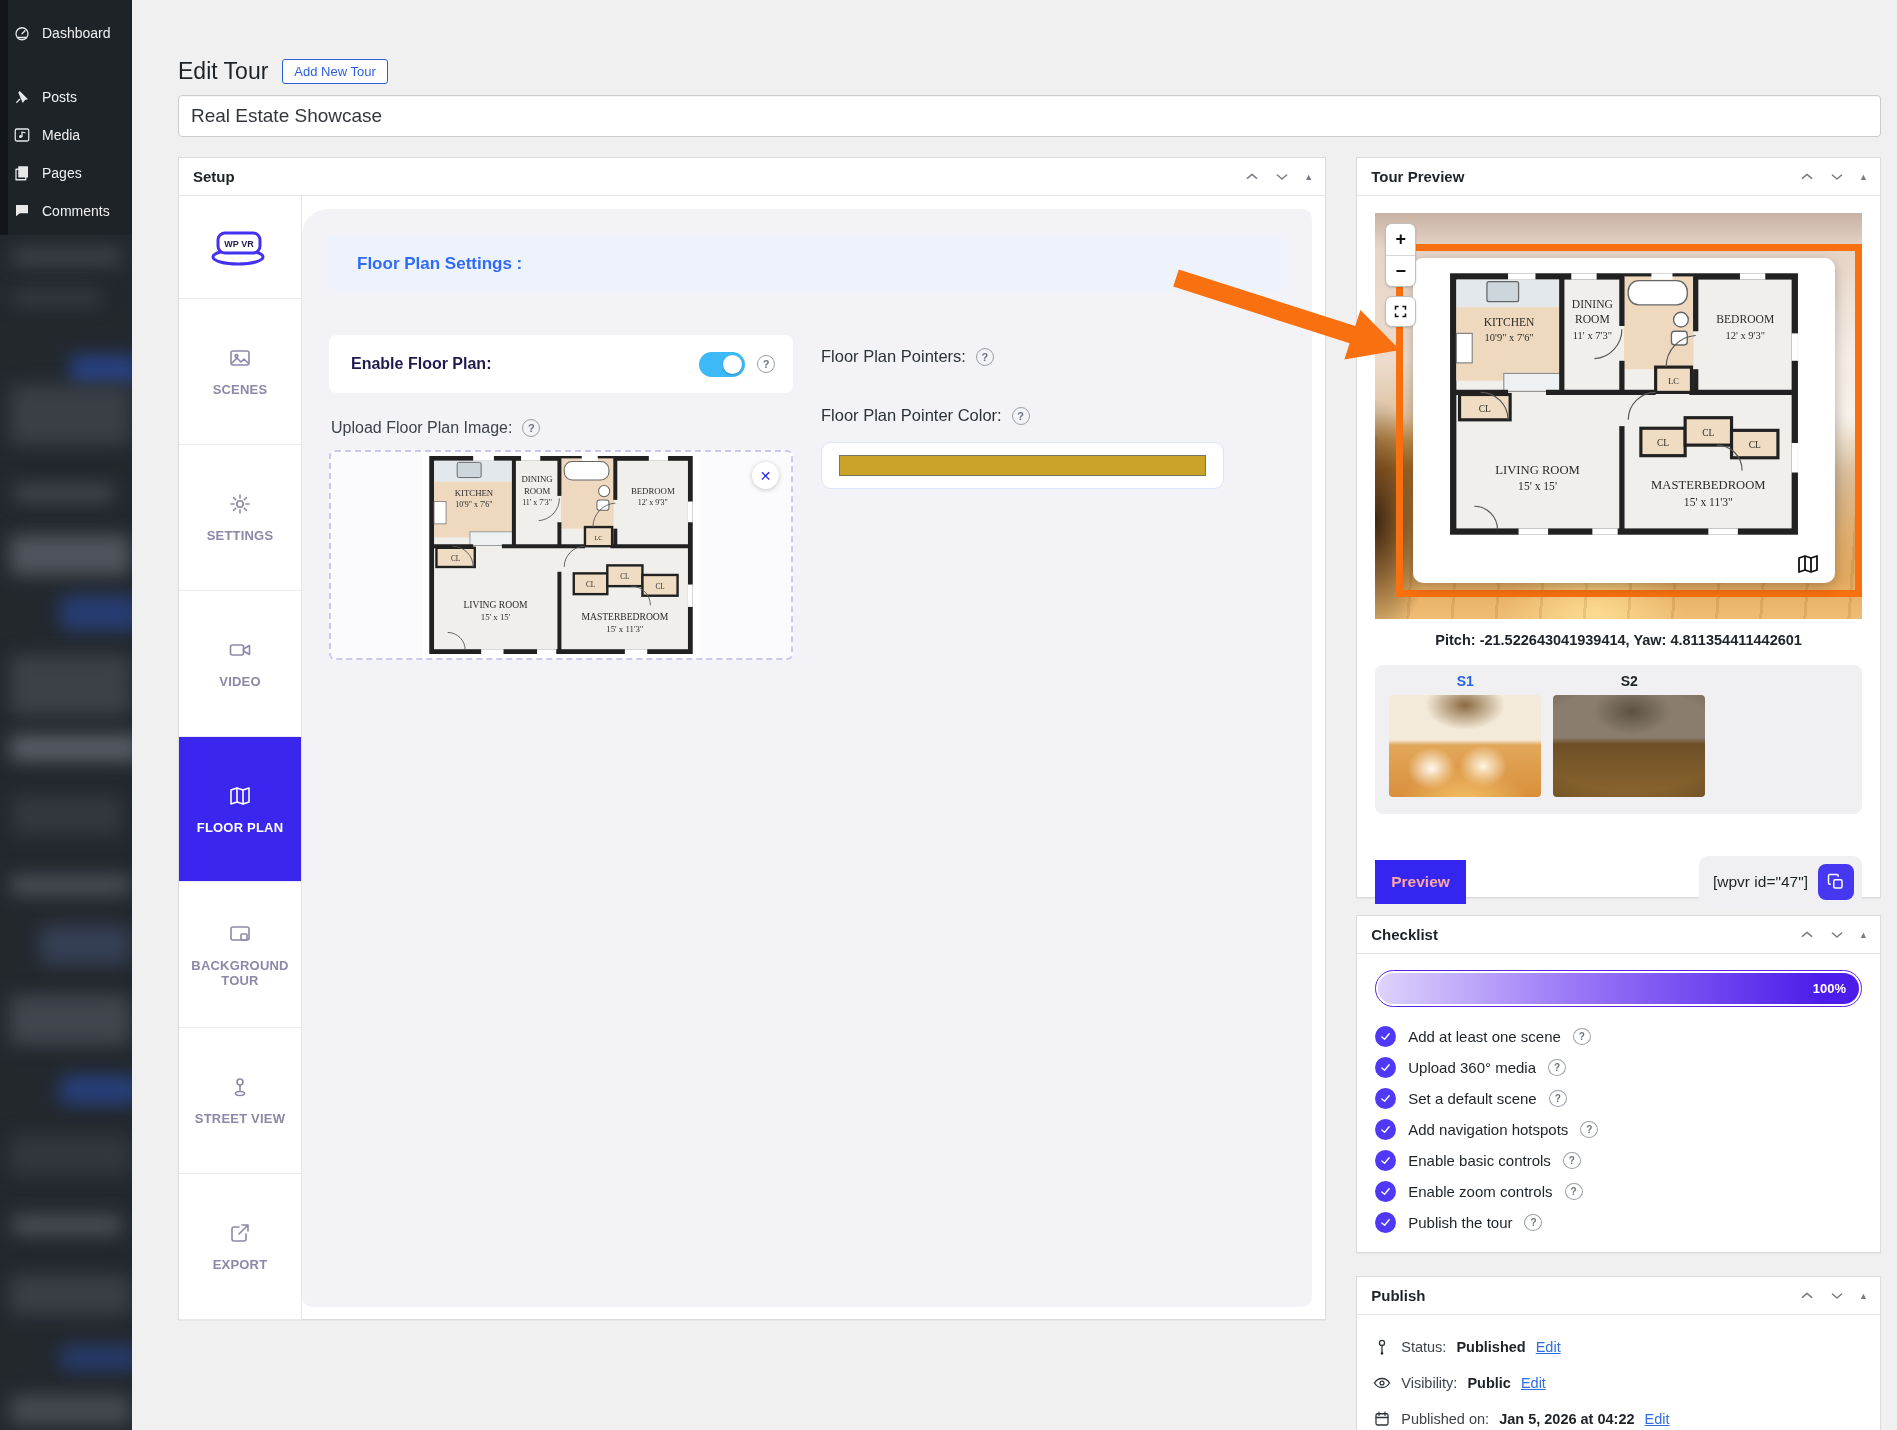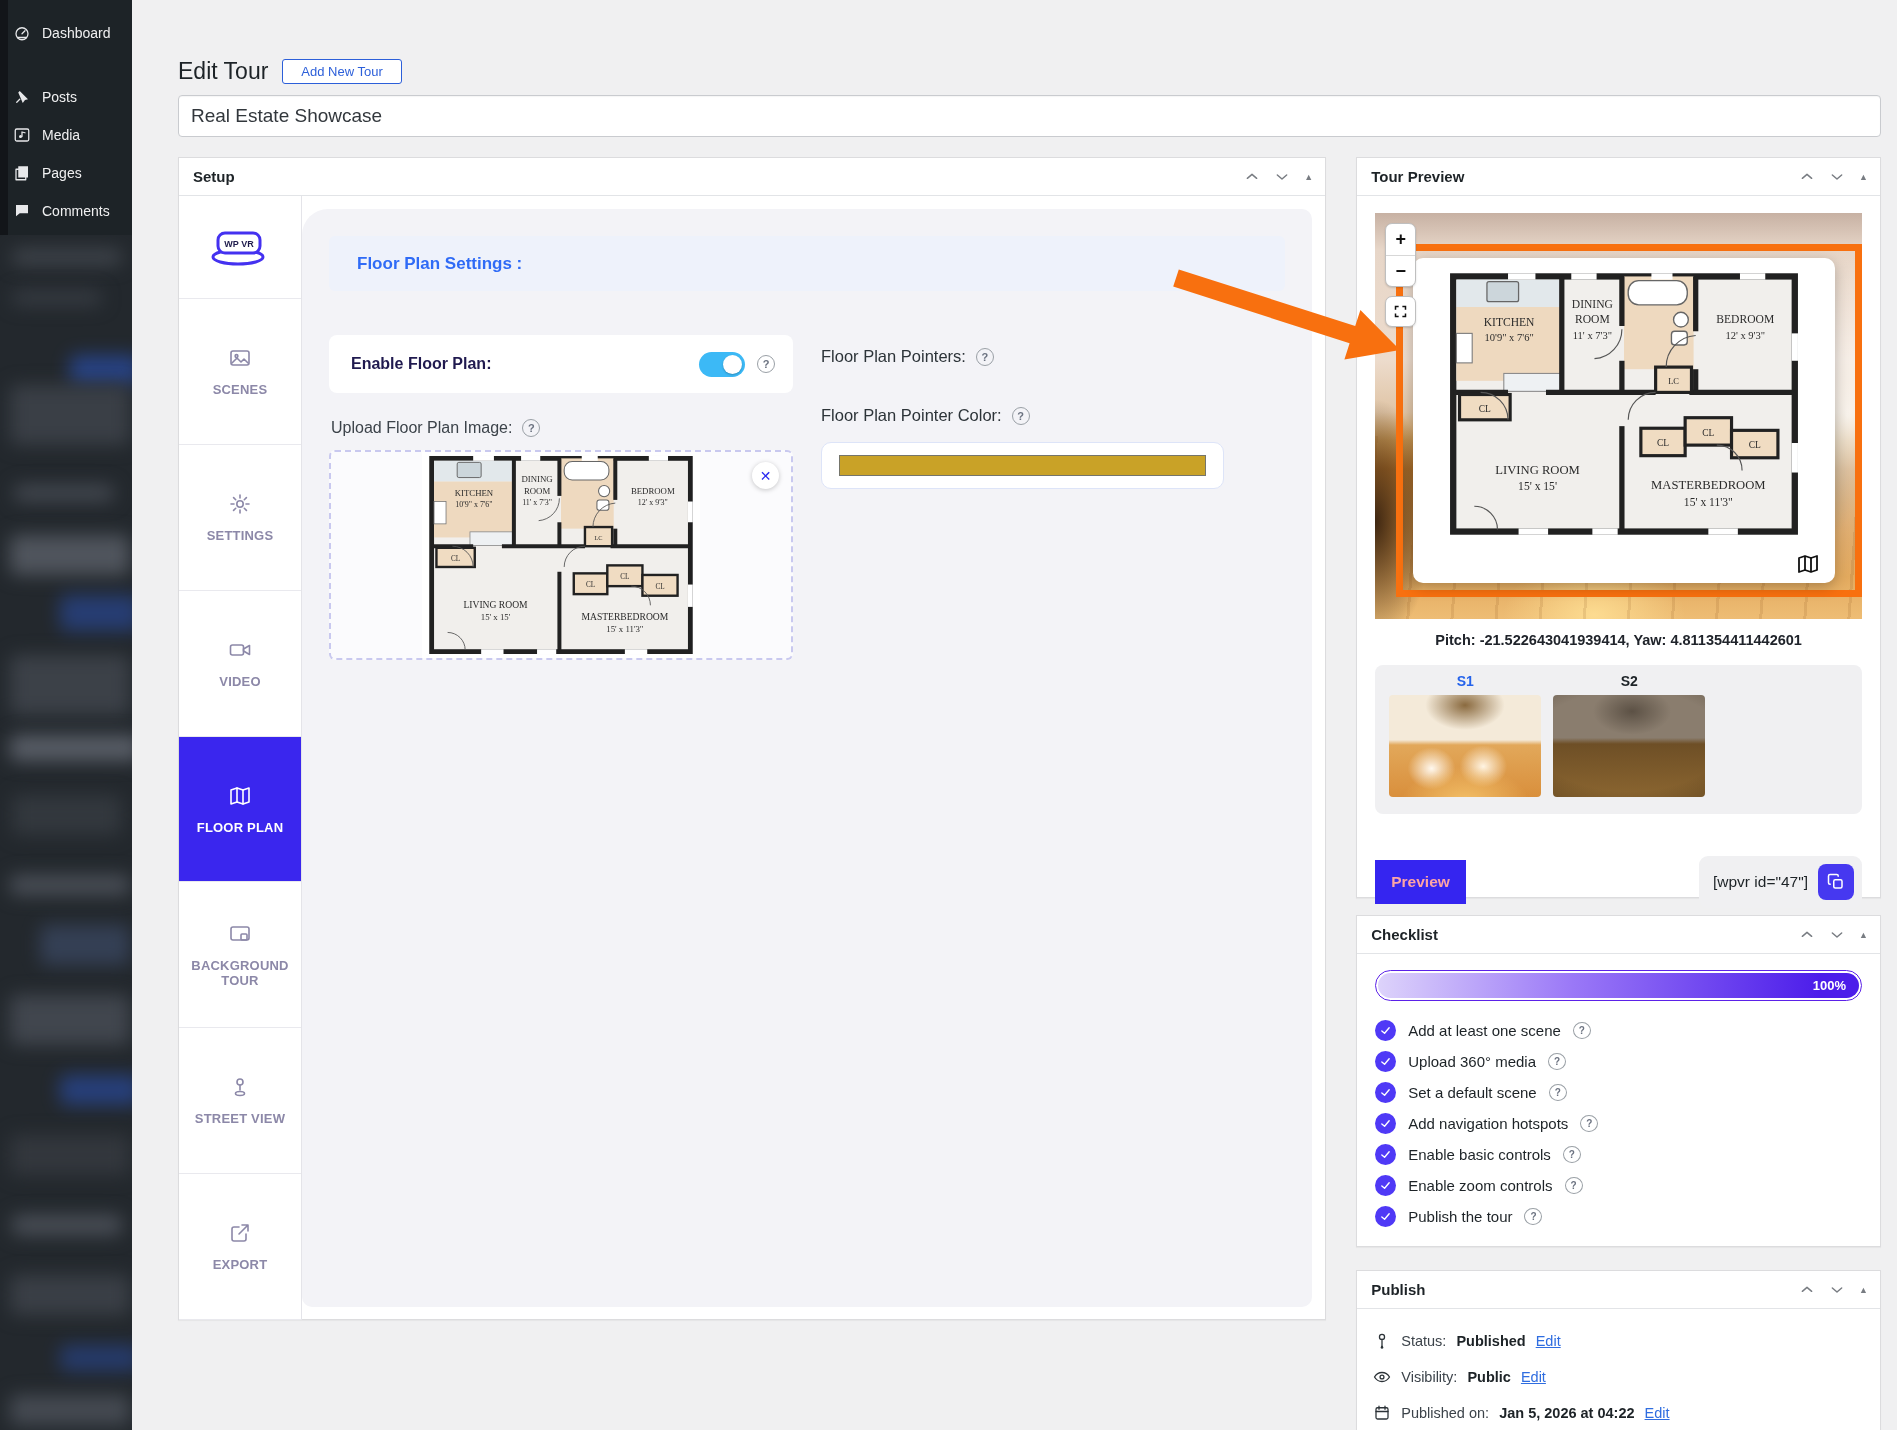--- a/index.html
+++ b/index.html
@@ -13,21 +13,21 @@
   .sb-item.gap-top { margin-top:26px; }
   .sb-ic { width:20px; height:20px; display:inline-flex; align-items:center; justify-content:center; flex:0 0 20px; }
   .sb-ic svg { width:18px; height:18px; stroke:#e7e8ea; fill:none; stroke-width:1.7; stroke-linecap:round; stroke-linejoin:round; }
   .sb-blur { position:absolute; left:0; right:0; top:235px; bottom:0; overflow:hidden; background:#23282d; }
   .blob { position:absolute; border-radius:6px; filter:blur(9px); }
 
   
   .content { position:absolute; left:158px; top:0; right:0; bottom:0; padding:4px 16px 0 20px; }
   .page-head { display:flex; align-items:center; gap:14px; height:38px;margin-top:48px; }
   .page-title { font-size:23px; font-weight:400; color:#1d2327; }
-  .btn-addnew { background:#fff; border:1px solid #2c5fd9; color:#2c5fd9; font-size:13px; padding:4px 18px; border-radius:3px; cursor:pointer; font-family:inherit; }
+  .btn-addnew { background:#fff; border:1px solid #2c5fd9; color:#2c5fd9; font-size:13px; padding:4px 11px; border-radius:3px; cursor:pointer; font-family:inherit; }
   .title-input { display:block; width:1703px; height:42px; margin-top:5px; border:1px solid #c9cbcf; border-radius:4px; background:#fff; font-size:19px; color:#32373c; padding:0 12px; font-family:inherit; box-shadow:0 1px 1px rgba(0,0,0,.04) inset; }
 
   
   .panel { background:#fff; border:1px solid #dcdcde; box-shadow:0 1px 1px rgba(0,0,0,.04); }
   .panel-head { height:38px; display:flex; align-items:center; justify-content:space-between; padding:0 12px 0 14px; border-bottom:1px solid #e2e4e7; }
   .panel-head .ph-title { font-size:15px; font-weight:700; color:#1d2327; }
   .ph-icons { display:flex; align-items:center; gap:14px; color:#787c82; }
   .ph-icons svg { width:16px; height:16px; stroke:#787c82; fill:none; stroke-width:2.2; stroke-linecap:round; stroke-linejoin:round; cursor:pointer; }
   .ph-tri { font-size:9px; color:#787c82; cursor:pointer; }
 
@@ -102,21 +102,21 @@
   .btn-preview { background:#3525f0; color:#fca5a5; border:none; border-radius:0; font-size:15.5px; font-weight:700; padding:13px 16px; cursor:pointer; font-family:inherit; }
   .shortcode-chip { background:#f0f0f2; border-radius:9px; display:flex; align-items:center; gap:10px; padding:8px 8px 8px 14px; }
   .shortcode-text { font-size:15.5px; color:#1d2327; }
   .copy-btn { width:36px; height:36px; border-radius:8px; background:#4638f0; display:flex; align-items:center; justify-content:center; cursor:pointer; }
   .copy-btn svg { width:18px; height:18px; stroke:#fff; fill:none; stroke-width:2; stroke-linejoin:round; }
 
   
   .cl-panel { margin-top:17px; }
   .cl-body { padding:16px 18px 14px 18px; }
   .progress { border:1px solid #5b21e8; border-radius:999px; padding:2px; }
-  .progress-fill { height:25px; border-radius:999px; background:linear-gradient(90deg,#ddd3fb,#9b79f7 40%,#4c1dea 92%); display:flex; align-items:center; justify-content:flex-end; padding-right:13px; color:#fff; font-size:13px; font-weight:700; }
+  .progress-fill { height:31px; border-radius:999px; background:linear-gradient(90deg,#ddd3fb,#9b79f7 40%,#4c1dea 92%); display:flex; align-items:center; justify-content:flex-end; padding-right:13px; color:#fff; font-size:13px; font-weight:700; }
   .cl-items { margin-top:14px; }
   .cl-item { display:flex; align-items:center; gap:12px; height:31px; }
   .check { width:21px; height:21px; border-radius:50%; background:#4f39f6; display:flex; align-items:center; justify-content:center; flex:0 0 21px; }
   .check svg { width:11px; height:11px; stroke:#fff; fill:none; stroke-width:3; stroke-linecap:round; stroke-linejoin:round; }
   .cl-label { font-size:15px; color:#1d2327; }
   .cl-item .qmark { width:17px; height:17px; font-size:10px; }
 
   
   .pub-panel { margin-top:23px; flex:1; }
   .pub-body { padding:14px 16px 0 16px; }

